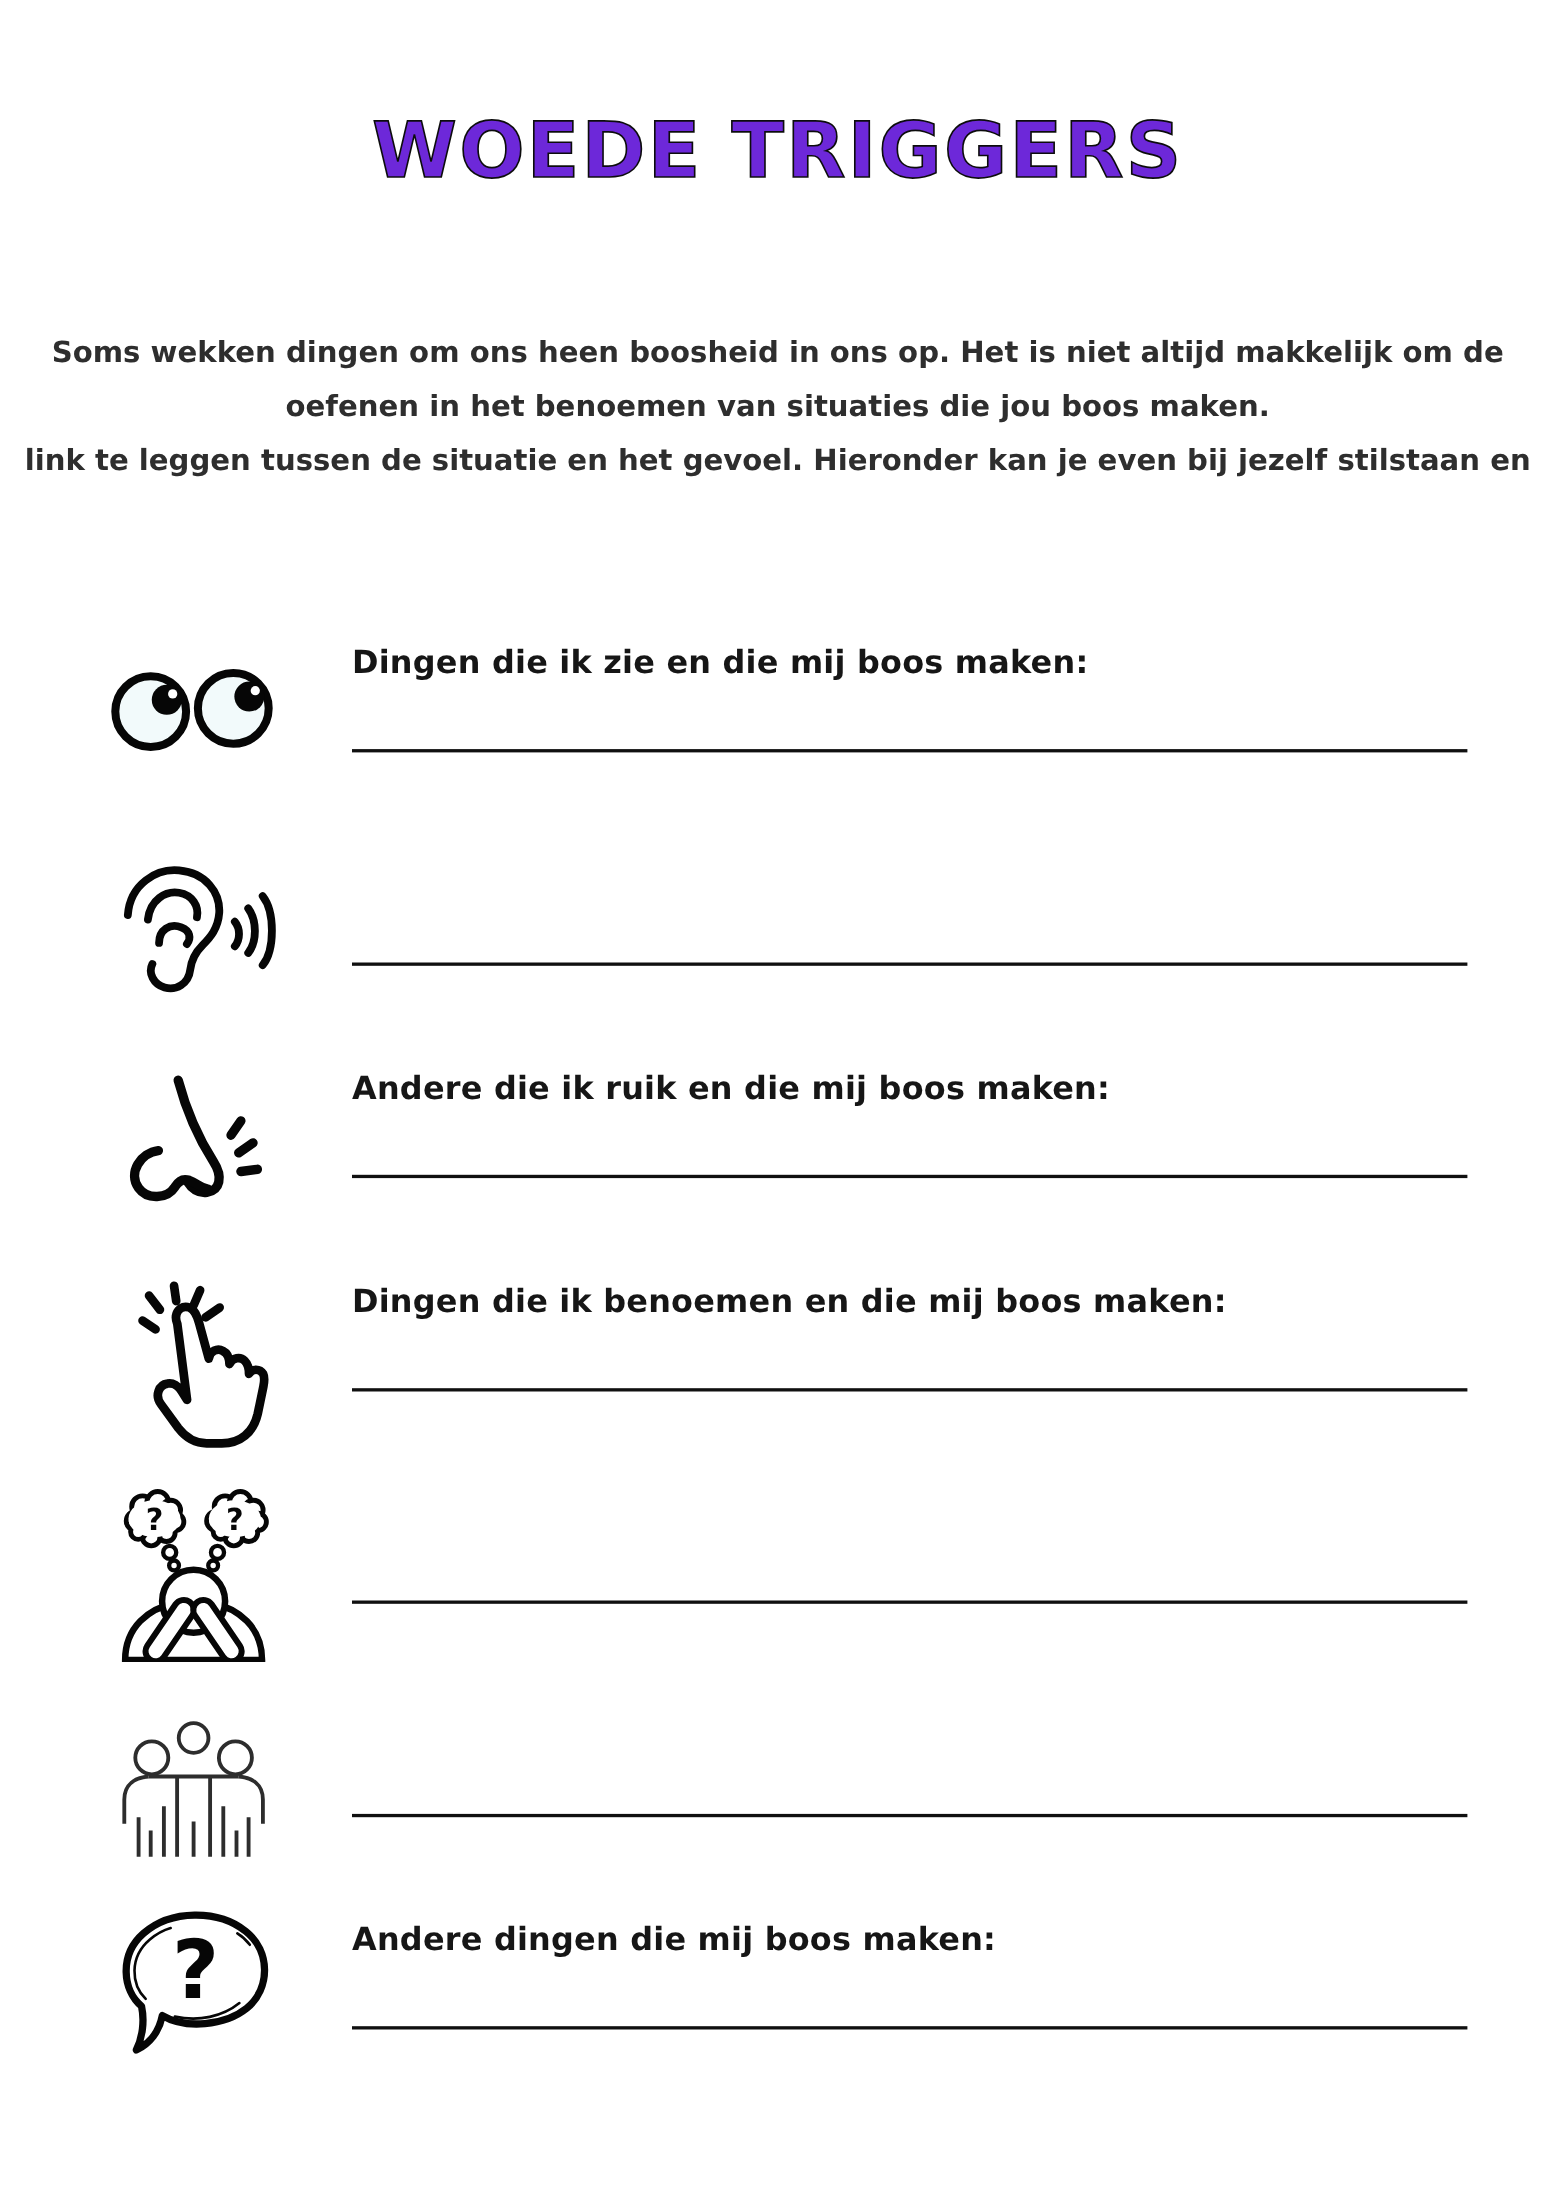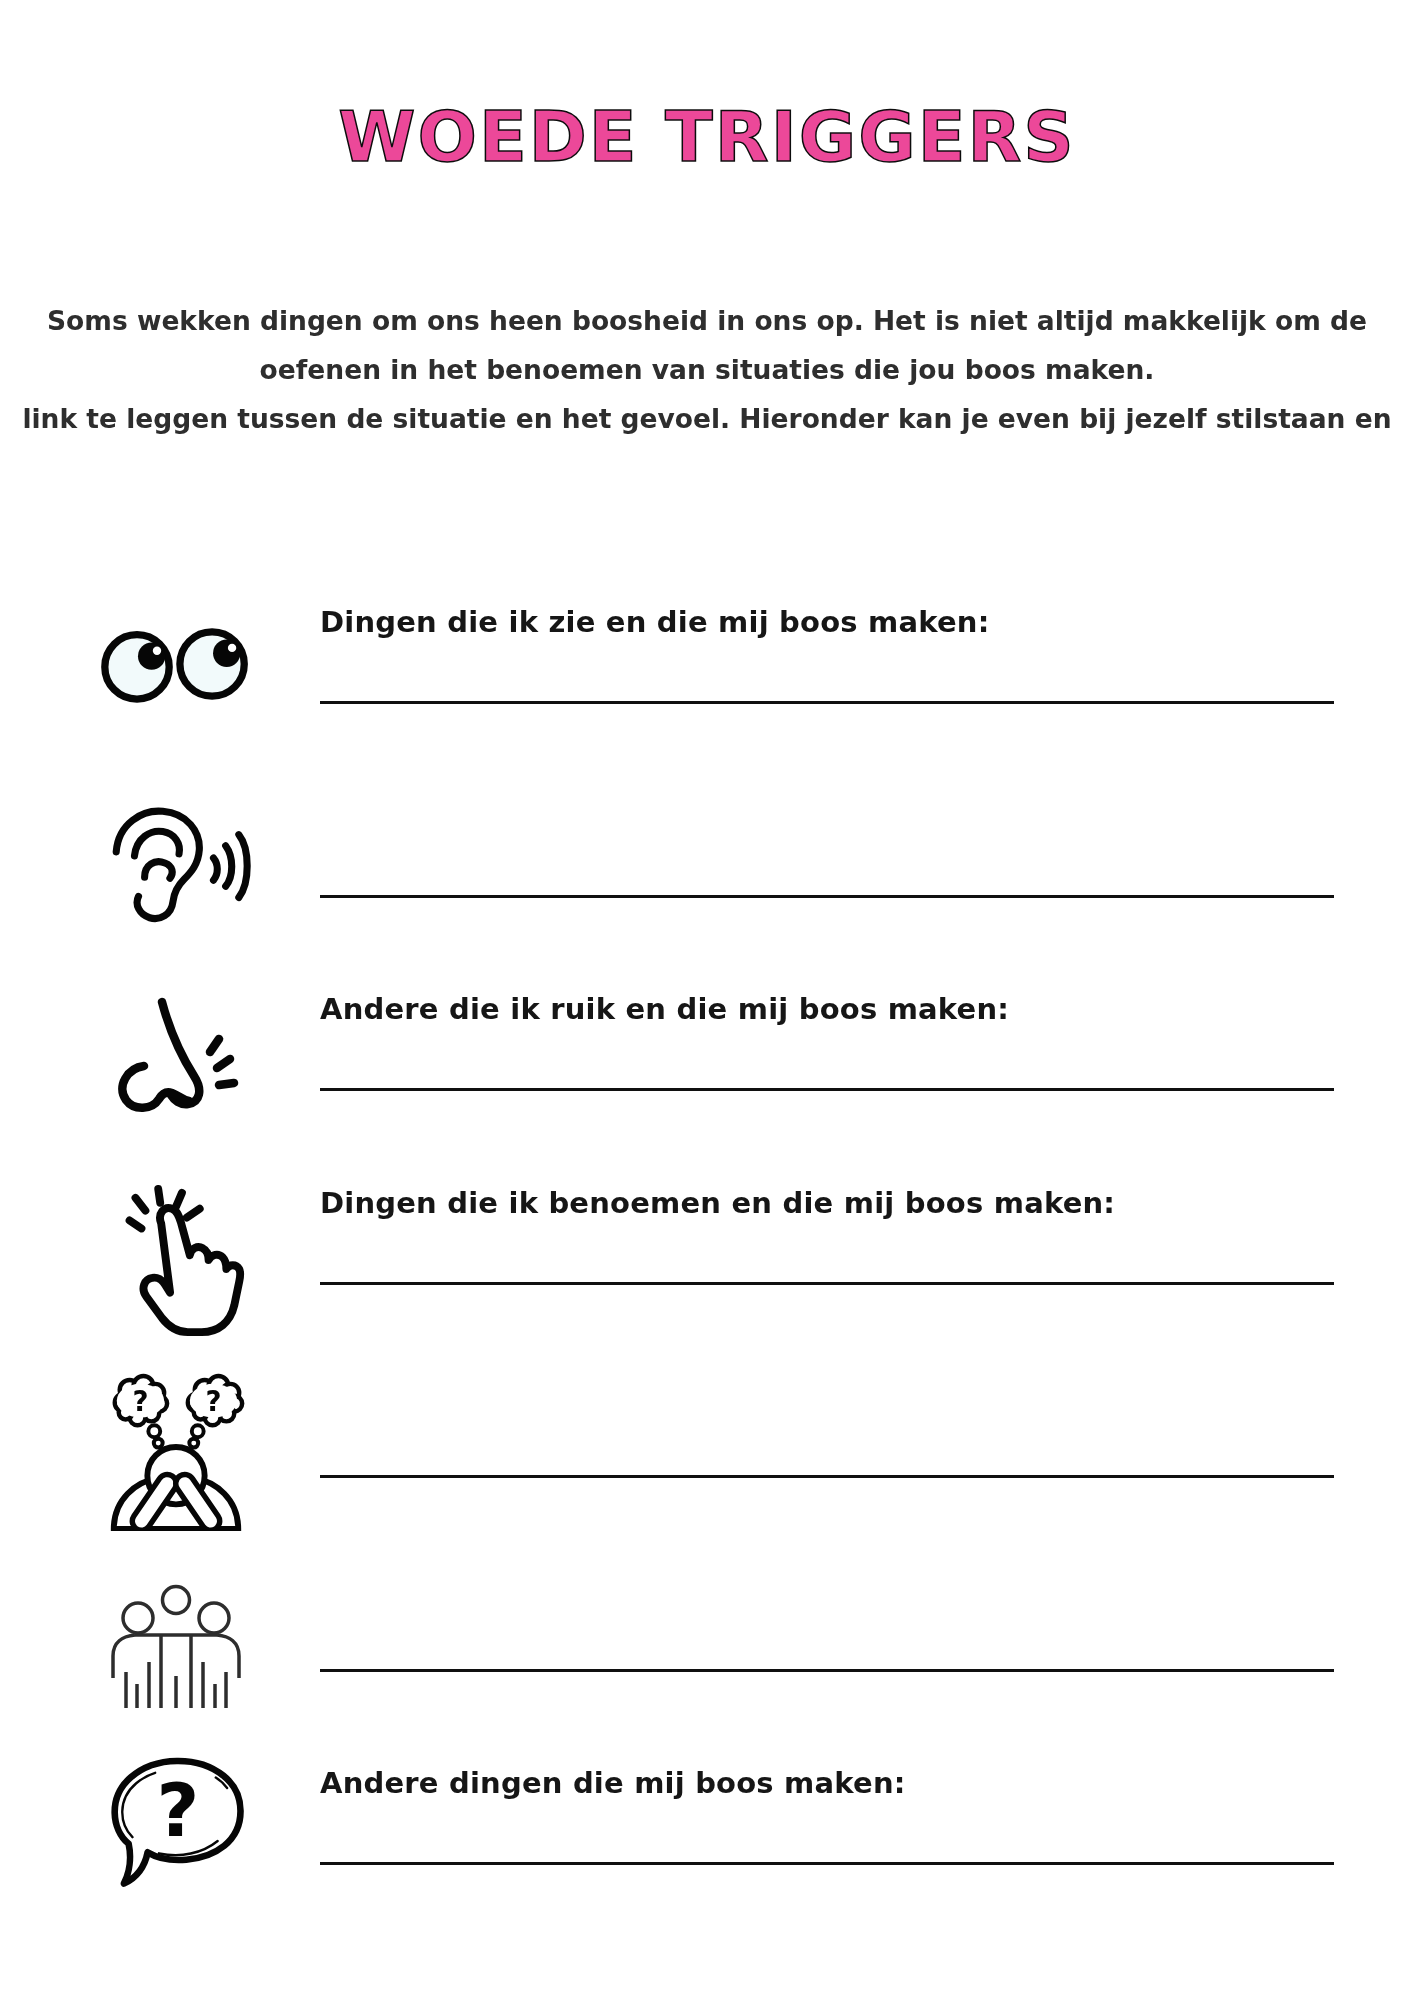--- a/index.html
+++ b/index.html
@@ -10,33 +10,33 @@
     color:#1b1b1b;
     overflow:hidden;
     position:relative;
   }
   .title {
     padding-top:96px;
     text-align:center;
     font-size:70px;
     font-weight:700;
     letter-spacing:2px;
-    color:#ec4899;
+    color:#6d28d9;
     -webkit-text-stroke:1.5px #0c0c0c;
   }
   .intro {
     margin-top:118px;
     text-align:center;
     font-size:26.5px;
     line-height:49px;
     color:#2e2e2e;
     font-weight:700;
   }
   .intro div { white-space:nowrap; }
-  .rows { position:absolute; left:0; top:605px; width:1414px; }
+  .rows { position:absolute; left:0; top:585px; width:1414px; }
   .row { position:relative; height:193.5px; }
   .icon-box {
     position:absolute; left:96px; width:160px; height:152px;
     display:flex; align-items:flex-start; justify-content:center;
   }
   .row-label {
     position:absolute; left:320px; top:0;
     font-size:29px; font-weight:700; color:#161616;
     white-space:nowrap; letter-spacing:0.2px;
   }

